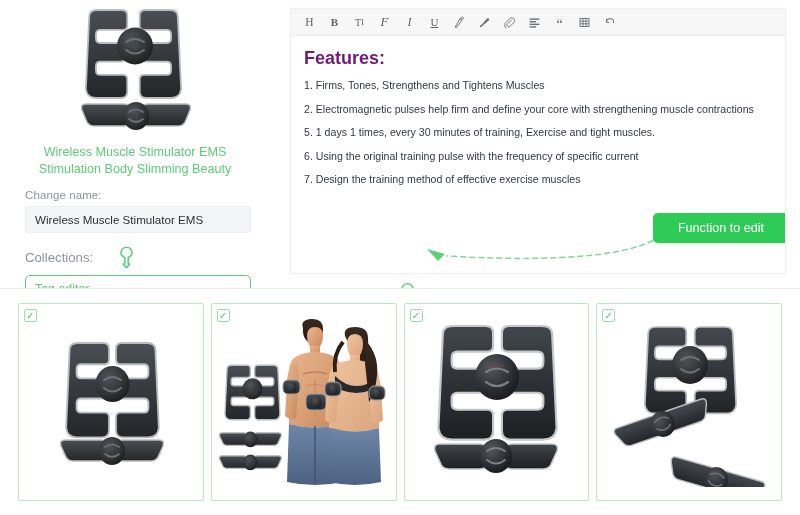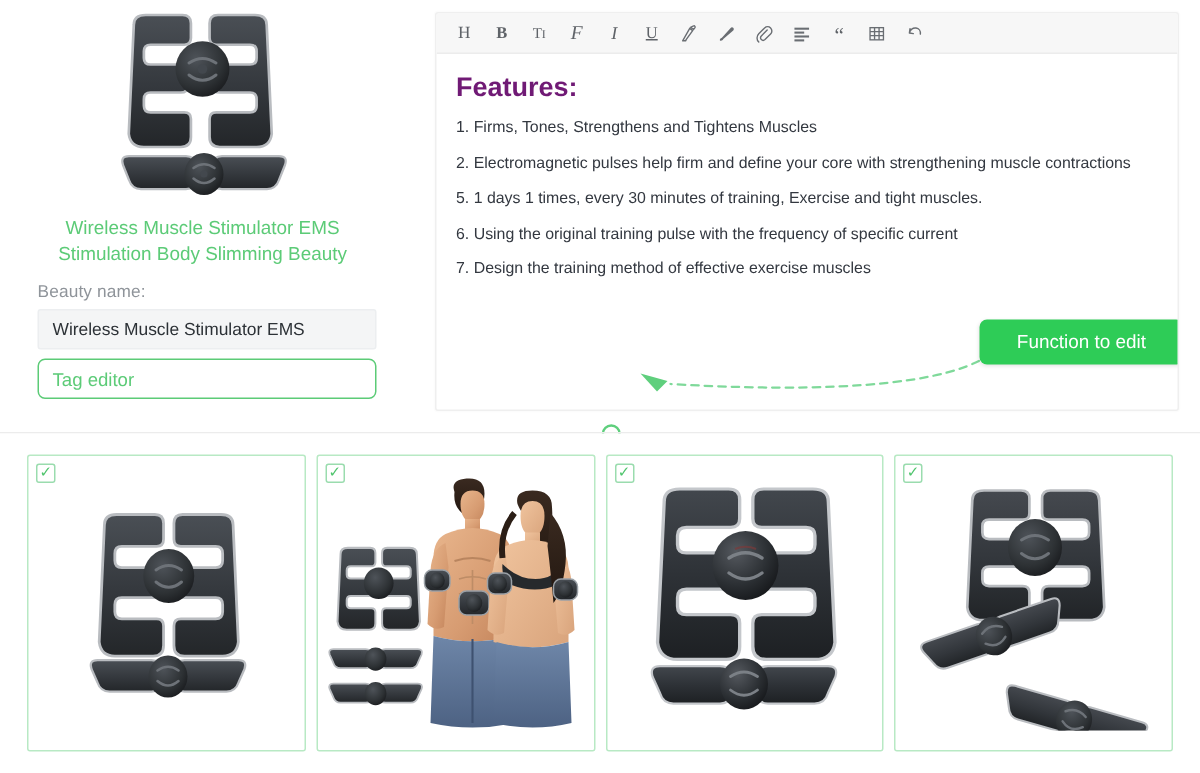--- a/index.html
+++ b/index.html
@@ -256,23 +256,31 @@
             <circle cx="52" cy="20" r="2.4" fill="#43484e"></circle>
           </g>
         </svg>
       </div>
 
       <div class="title-green">
         <div>Wireless Muscle Stimulator EMS</div>
         <div>Stimulation Body Slimming Beauty</div>
       </div>
 
-      <div class="field-label">Beauty name:</div>
+      <div class="field-label">Change name:</div>
       <input class="name-input" type="text" value="Wireless Muscle Stimulator EMS" style="">
 
+      <div class="collections-row">
+        <span class="collections-label">Collections:</span>
+        <span class="ptr">
+          <svg class="hand-icon" width="19" height="24" viewBox="0 0 19 24">
+            <path d="M9.5,2.2 C12.6,2.2 15,4.5 15,7.4 C15,9.8 13.4,11.7 11.2,12.4 L11.2,19.0 L12.9,19.0 L9.5,22.6 L6.1,19.0 L7.8,19.0 L7.8,12.4 C5.6,11.7 4,9.8 4,7.4 C4,4.5 6.4,2.2 9.5,2.2 Z" fill="none" stroke="#5fcf7d" stroke-width="1.6" stroke-linejoin="round"></path>
+          </svg>
+        </span>
+      </div>
 
       <input class="tag-editor" type="text" value="Tag editor" style="">
     </div>
 
     <div class="editor-panel">
 
       <div class="editor-toolbar">
         <div class="tb-btn" style="font-family:'Liberation Serif',serif;">H</div>
         <div class="tb-btn" style="font-weight:bold;font-size:11px;">B</div>
         <div class="tb-btn" style="font-size:10px;">T<span style="font-size:8px;">I</span></div>

